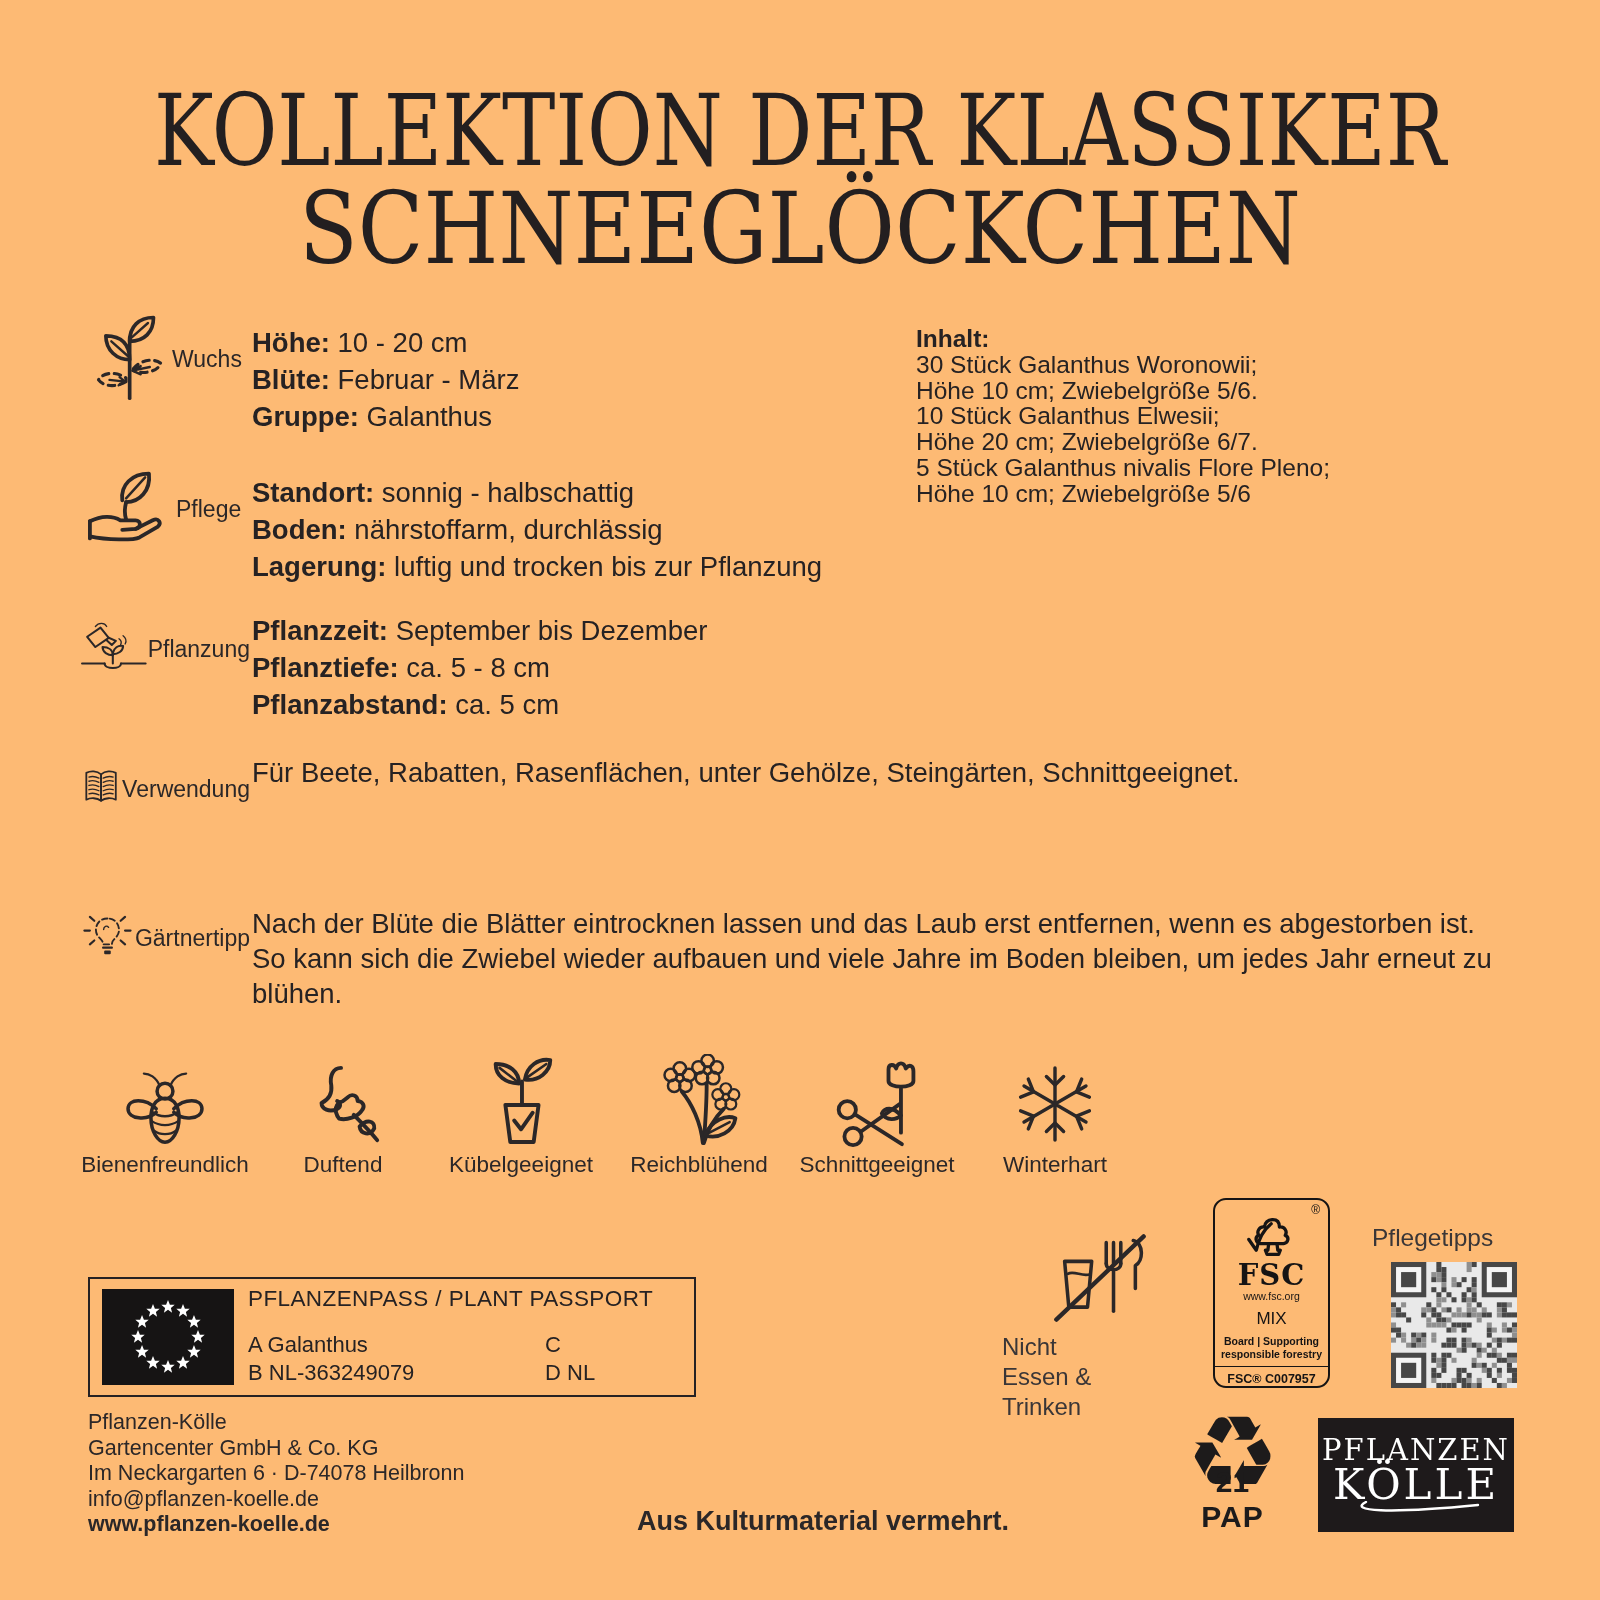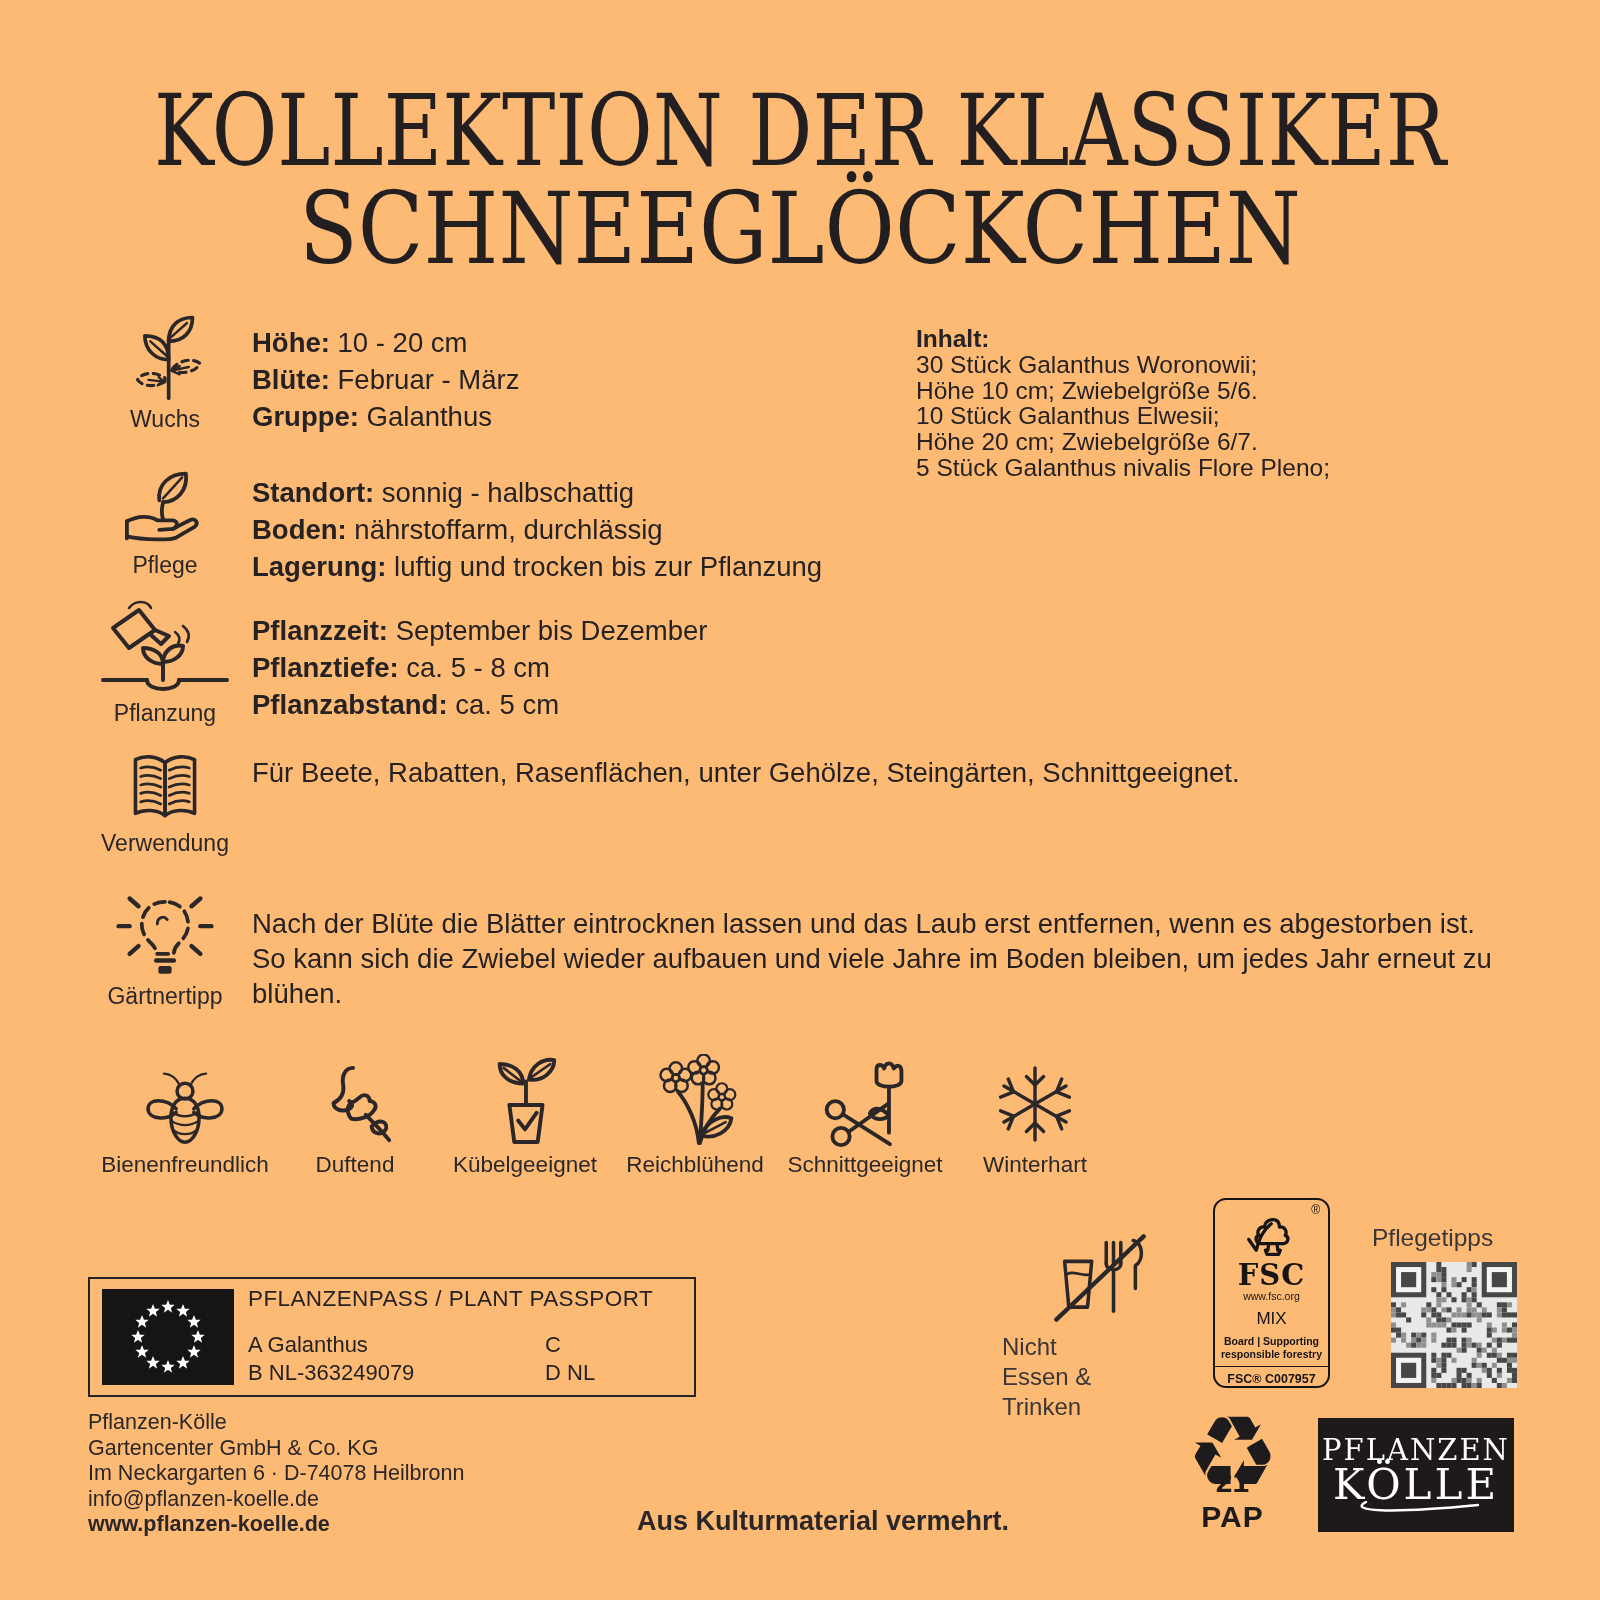--- a/index.html
+++ b/index.html
@@ -8,33 +8,33 @@
   svg{display:block;}
   .ico{stroke:#2b2728;fill:none;stroke-width:4;stroke-linecap:round;stroke-linejoin:round;}
   .ico .thin{stroke-width:2.6;}
   .ico .dash{stroke-dasharray:7 6;}
 
   
   .title-svg{position:absolute;left:0;top:0;}
   .title-line{font-family:"DejaVu Serif",serif;font-size:100px;fill:#231f20;}
 
   
-  .icon-cell{position:absolute;left:80px;width:170px;display:flex;flex-direction:column;align-items:center;}
+  .icon-cell{position:absolute;left:80px;width:170px;display:flex;flex-direction:row;align-items:center;}
   .icon-cell .cap{font-size:23px;margin-top:6px;color:#2b2728;}
 
   
   .spec-text{position:absolute;left:252px;font-size:27.5px;line-height:37px;color:#262223;}
   .spec-text b{font-weight:700;}
   .tip-text{line-height:35px;width:1255px;}
 
   .inhalt{position:absolute;left:916px;top:326px;font-size:24.5px;line-height:25.8px;}
   .inhalt .hd{font-weight:700;}
 
   
-  .features{position:absolute;left:80px;top:1054px;width:1060px;display:flex;justify-content:center;}
+  .features{position:absolute;left:80px;top:1054px;width:1060px;display:flex;justify-content:space-between;}
   .feature{width:170px;display:flex;flex-direction:column;align-items:center;}
   .feature .ibox{height:94px;display:flex;align-items:flex-end;justify-content:center;}
   .feature .cap{font-size:22.5px;margin-top:4px;white-space:nowrap;color:#2b2728;}
 
   
   .passport{position:absolute;left:88px;top:1277px;width:566px;height:116px;border:2.5px solid #262223;padding-left:38px;}
   .passport .flag{position:absolute;left:12px;top:10px;}
   .passport .ptitle{position:absolute;left:158px;top:7px;font-size:22.5px;letter-spacing:.4px;}
   .passport .pa{position:absolute;left:158px;top:53px;font-size:22px;}
   .passport .pb{position:absolute;left:158px;top:81px;font-size:22px;}
@@ -174,20 +174,21 @@
 
   <div class="spec-text tip-text" style="top:906px">Nach der Blüte die Blätter eintrocknen lassen und das Laub erst entfernen, wenn es abgestorben ist. So kann sich die Zwiebel wieder aufbauen und viele Jahre im Boden bleiben, um jedes Jahr erneut zu blühen.</div>
 
   <div class="inhalt">
     <div class="hd">Inhalt:</div>
     <div>30 Stück Galanthus Woronowii;</div>
     <div>Höhe 10 cm; Zwiebelgröße 5/6.</div>
     <div>10 Stück Galanthus Elwesii;</div>
     <div>Höhe 20 cm; Zwiebelgröße 6/7.</div>
     <div>5 Stück Galanthus nivalis Flore Pleno;</div>
+    <div>Höhe 10 cm; Zwiebelgröße 5/6</div>
   </div>
 
   <div class="features">
     <div class="feature">
       <div class="ibox">
           <svg class="ico" width="88" height="82" viewBox="0 0 100 92">
         <path class="thin" stroke-width="3.2" d="M44 22 C40 12 32 8 26 8 M56 22 C60 12 68 8 74 8"></path>
         <circle cx="50" cy="28" r="9"></circle>
         <path d="M40 48 C28 36 8 36 8 48 C8 60 30 62 40 52"></path>
         <path d="M60 48 C72 36 92 36 92 48 C92 60 70 62 60 52"></path>

